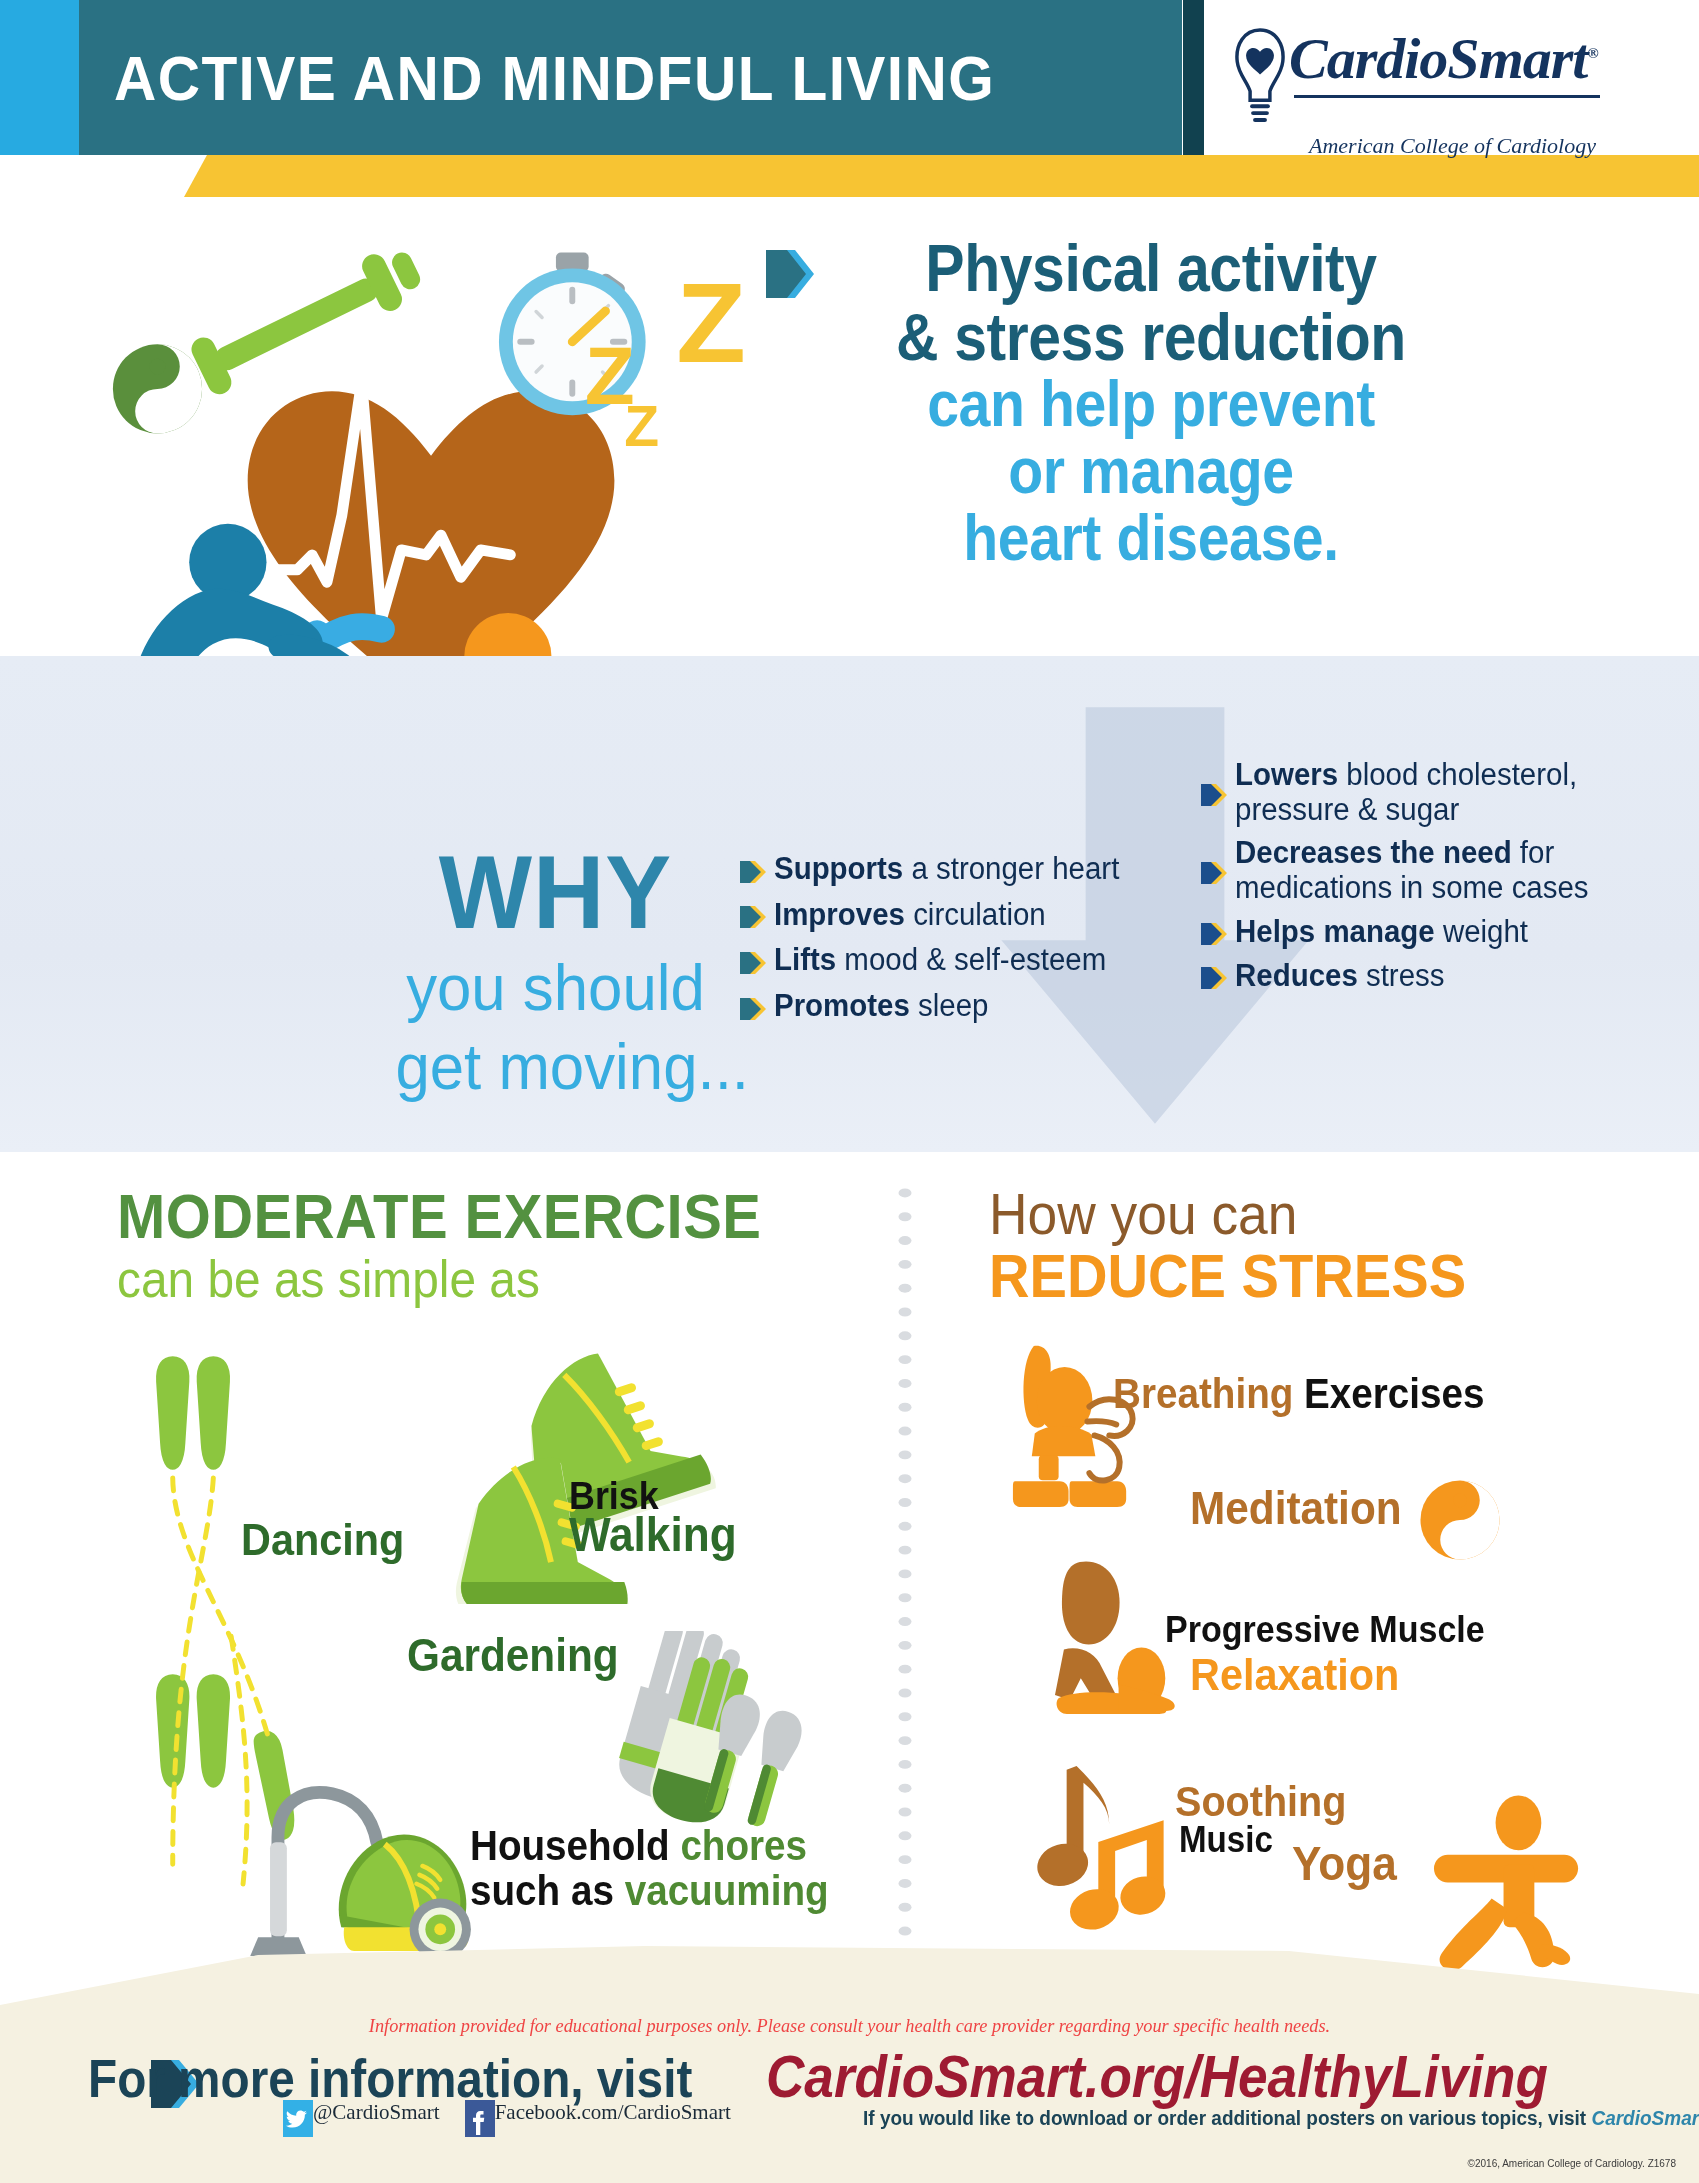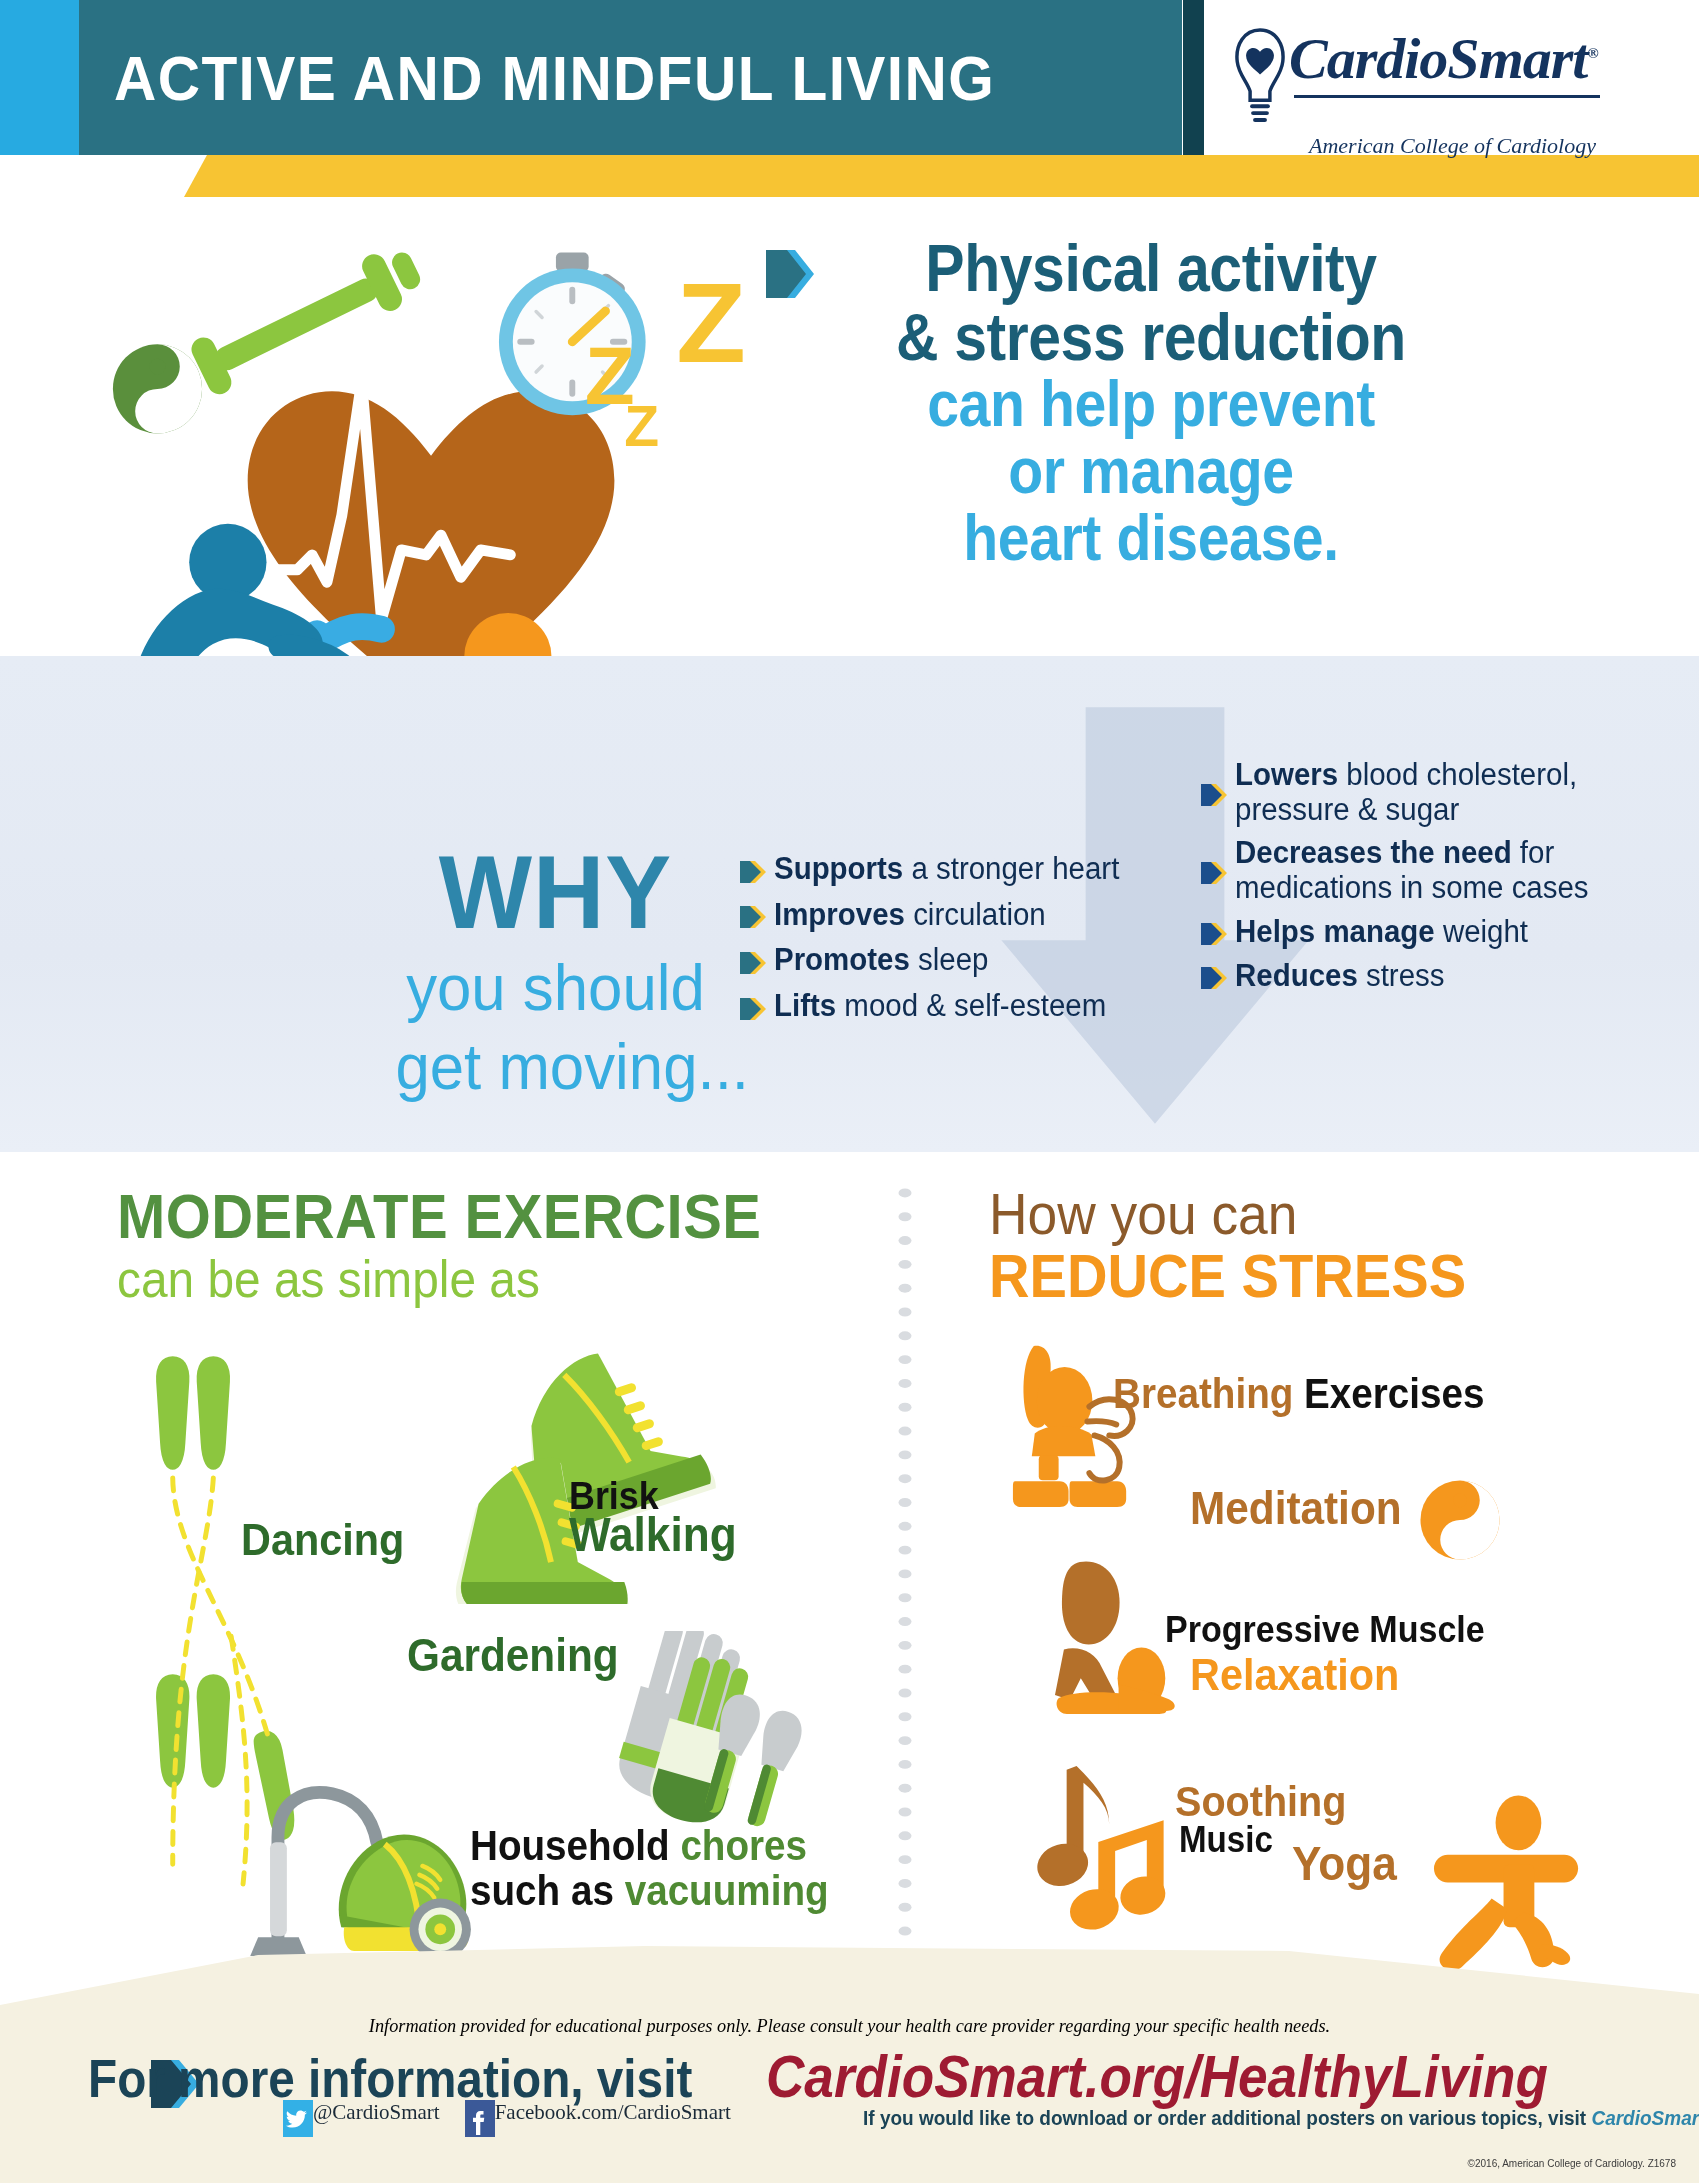--- a/index.html
+++ b/index.html
@@ -102,21 +102,21 @@
   .lbl.black { color:#111111; }
   .lbl.brown { color:#B4702A; }
   .lbl.orange { color:#F5971D; }
 
   
   .footer { position:absolute; left:0; top:1946px; width:1699px; height:237px;
             background:#F5F1E1;
             clip-path: polygon(0 59px, 258px 9px, 645px 0, 1289px 5px, 1699px 48px, 1699px 237px, 0 237px); }
   .disclaimer { position:absolute; left:0; top:2016px; width:1699px; text-align:center;
                 font-family:"Liberation Serif", serif; font-style:italic; font-size:18.3px;
-                color:#000000; }
+                color:#ef4444; }
   .cta-arrow { position:absolute; left:149px; top:2058px; width:55px; height:52px; }
   .cta { position:absolute; left:4px; top:2043px; width:1699px; text-align:center; white-space:nowrap;margin-left:8px; }
   .cta-pre { font-family:"Liberation Sans Narrow","Liberation Sans",sans-serif; font-weight:bold;
              font-size:53px; color:#1B4457; transform:scaleX(0.9); display:inline-block;
              transform-origin:left center; }
   .cta-url { font-family:"Liberation Sans Narrow","Liberation Sans",sans-serif; font-weight:bold;
              font-style:italic; font-size:59px; color:#9E1B32; transform:scaleX(0.9);
              display:inline-block; transform-origin:left center; margin-left:7px; }
   .social { position:absolute; left:283px; top:2100px; display:flex; align-items:flex-start; gap:0; }
   .sbadge { width:30px; height:37px; display:block; }
@@ -265,28 +265,28 @@
           <path d="M2 2 L26 2 L50 24 L26 46 L2 46 Z" fill="#2A7183"></path>
           <path d="M22 2 L32 2 L54 24 L32 46 L22 46 L44 24 Z" fill="#F7C433"></path>
         </svg>
       <div class="btxt"><b>Improves</b><span> circulation</span></div>
     </div>
     <div class="bitem">
       <svg class="bchev" viewBox="0 0 54 48">
           <path d="M2 2 L26 2 L50 24 L26 46 L2 46 Z" fill="#2A7183"></path>
           <path d="M22 2 L32 2 L54 24 L32 46 L22 46 L44 24 Z" fill="#F7C433"></path>
         </svg>
+      <div class="btxt"><b>Lifts</b><span> mood &amp; self-esteem</span></div>
+    </div>
+    <div class="bitem">
+      <svg class="bchev" viewBox="0 0 54 48">
+          <path d="M2 2 L26 2 L50 24 L26 46 L2 46 Z" fill="#2A7183"></path>
+          <path d="M22 2 L32 2 L54 24 L32 46 L22 46 L44 24 Z" fill="#F7C433"></path>
+        </svg>
       <div class="btxt"><b>Promotes</b><span> sleep</span></div>
-    </div>
-    <div class="bitem">
-      <svg class="bchev" viewBox="0 0 54 48">
-          <path d="M2 2 L26 2 L50 24 L26 46 L2 46 Z" fill="#2A7183"></path>
-          <path d="M22 2 L32 2 L54 24 L32 46 L22 46 L44 24 Z" fill="#F7C433"></path>
-        </svg>
-      <div class="btxt"><b>Lifts</b><span> mood &amp; self-esteem</span></div>
     </div>
   </div>
 
   <div class="blist right">
     <div class="bitem">
       <svg class="bchev" viewBox="0 0 54 48">
           <path d="M2 2 L26 2 L50 24 L26 46 L2 46 Z" fill="#1B4E8C"></path>
           <path d="M22 2 L32 2 L54 24 L32 46 L22 46 L44 24 Z" fill="#F7C433"></path>
         </svg>
       <div class="btxt"><b>Lowers</b><span> blood cholesterol, pressure &amp; sugar</span></div>

